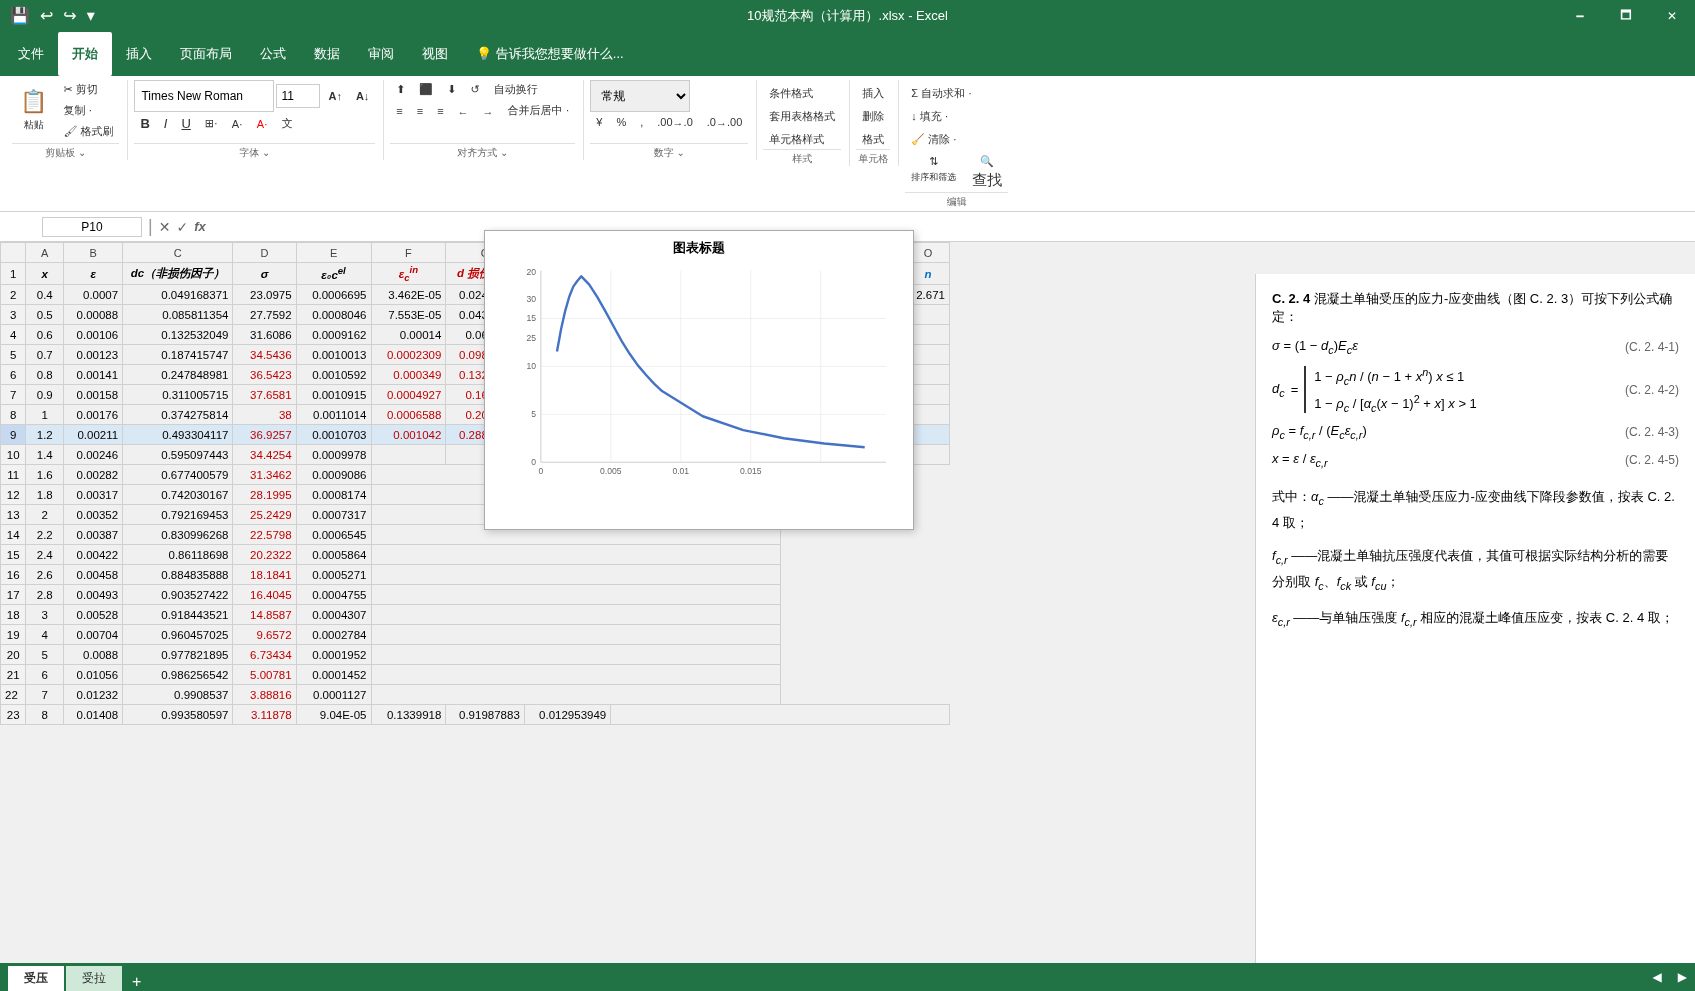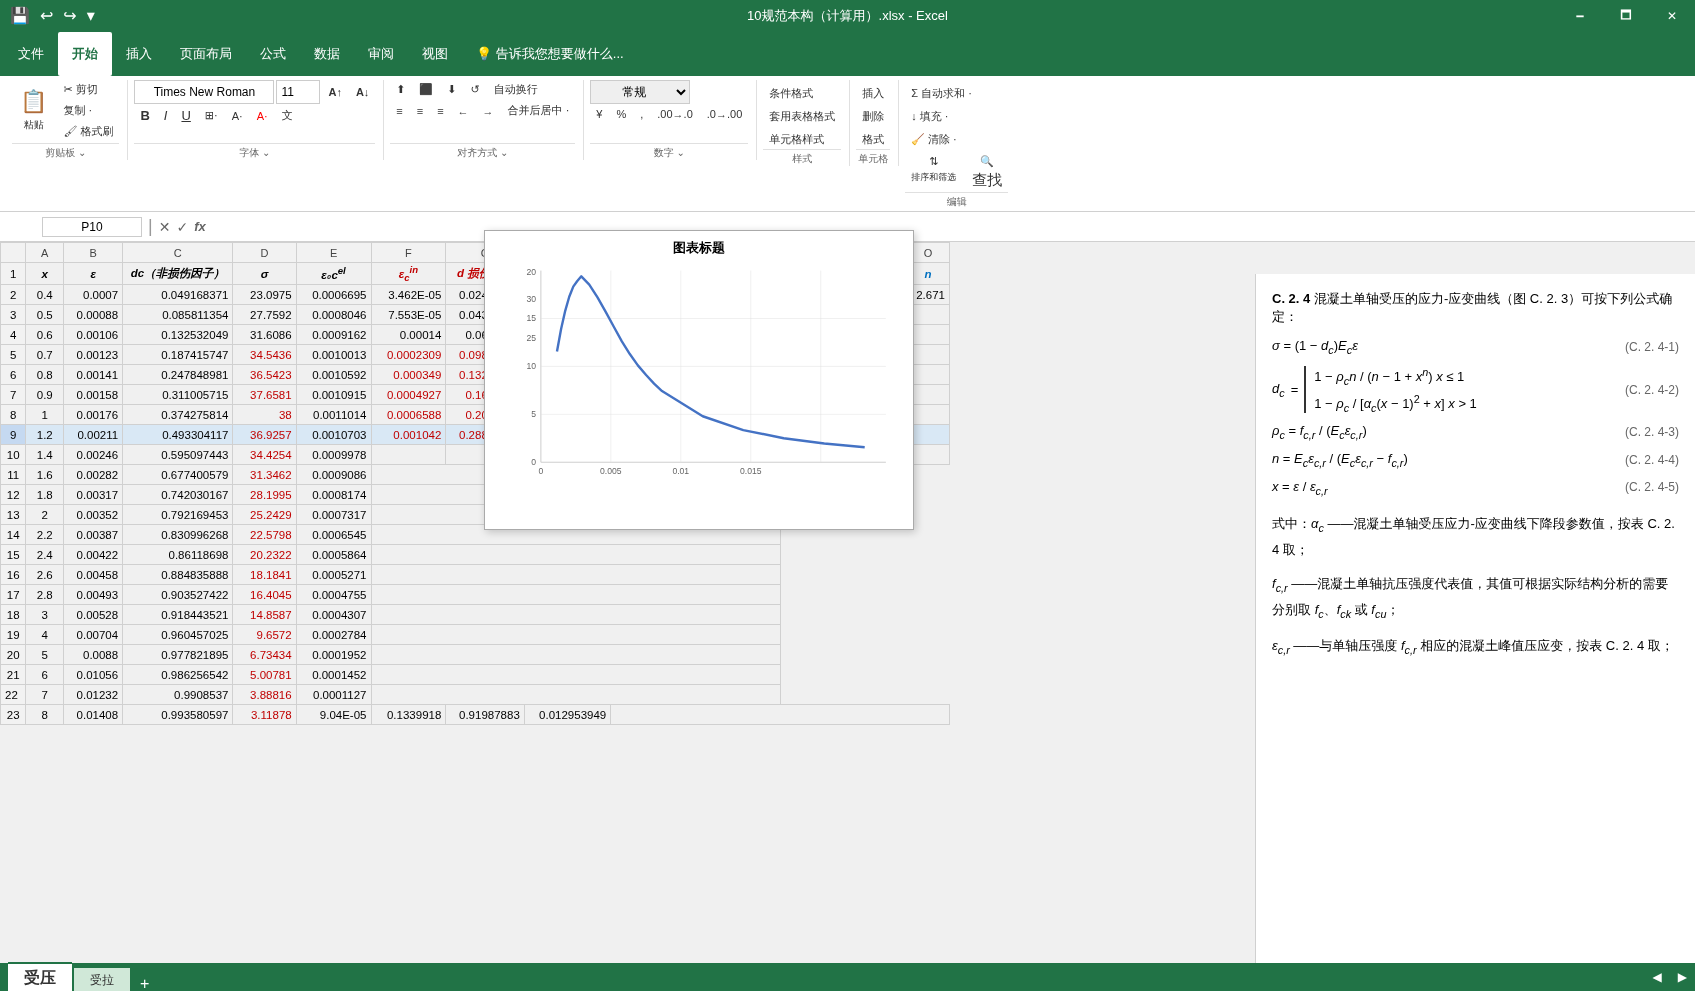--- a/index.html
+++ b/index.html
@@ -95,22 +95,21 @@
       display: flex;
       align-items: center;
       gap: 3px;
       color: #333;
     }
     .font-selector {
       border: 1px solid #ccc;
       padding: 2px 6px;
       font-size: 12px;
       width: 140px;
-      height: 24px;
-      text-align: center;
+      height: 32px;
     }
     .font-size-selector {
       border: 1px solid #ccc;
       padding: 2px 4px;
       font-size: 12px;
       width: 44px;
       height: 24px;
     }
 
     
@@ -222,21 +221,21 @@
       gap: 0;
       color: white;
       font-size: 12px;
     }
     .sheet-tab {
       background: white;
       color: #333;
       padding: 4px 16px;
       margin-right: 2px;
       cursor: pointer;
-      font-size: 16px;
+      font-size: 12px;
       border-top: 2px solid #217346;
     }
     .sheet-tab.active {
       background: white;
       border-top: 2px solid #217346;
       font-weight: bold;
     }
     .sheet-tab-inactive {
       background: #d0e8d8;
       color: #333;
@@ -748,26 +747,20 @@
       <span style="color:#666;font-size:12px;">(C. 2. 4-2)</span>
     </div>
 
     <div style="display:flex;align-items:center;margin:10px 0;justify-content:space-between;">
       <div>
         <em>ρ<sub>c</sub></em> = <em>f<sub>c,r</sub></em> / (<em>E<sub>c</sub>ε<sub>c,r</sub></em>)
       </div>
       <span style="color:#666;font-size:12px;">(C. 2. 4-3)</span>
     </div>
 
-    <div style="display:flex;align-items:center;margin:10px 0;justify-content:space-between;">
-      <div>
-        <em>n</em> = <em>E<sub>c</sub>ε<sub>c,r</sub></em> / (<em>E<sub>c</sub>ε<sub>c,r</sub></em> − <em>f<sub>c,r</sub></em>)
-      </div>
-      <span style="color:#666;font-size:12px;">(C. 2. 4-4)</span>
-    </div>
 
     <div style="display:flex;align-items:center;margin:10px 0;justify-content:space-between;">
       <div>
         <em>x</em> = <em>ε</em> / <em>ε<sub>c,r</sub></em>
       </div>
       <span style="color:#666;font-size:12px;">(C. 2. 4-5)</span>
     </div>
 
     <div style="margin-top:16px;line-height:1.8;font-size:13px;">
       <p>式中：<em>α<sub>c</sub></em> ——混凝土单轴受压应力-应变曲线下降段参数值，按表 C. 2. 4 取；</p>

